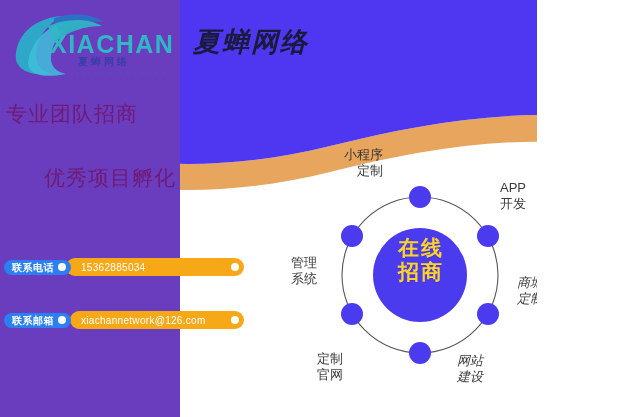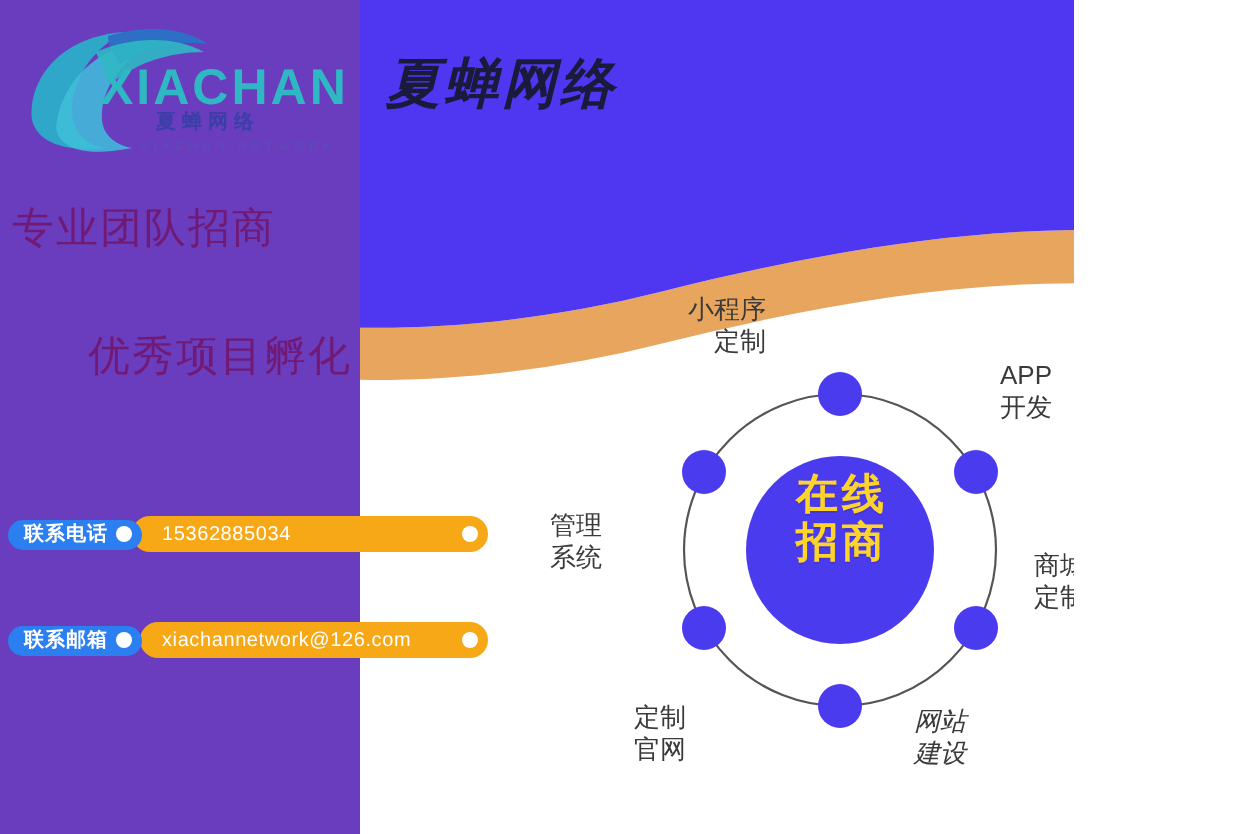--- a/index.html
+++ b/index.html
@@ -186,24 +186,24 @@
     position: absolute;
     color: #3A3A3A;
     font-size: 13px;
     line-height: 1.25;
     text-align: right;
     white-space: nowrap;
     z-index: 5;
   }
   .nl-0 { left: 344px; top: 147px; }   
   .nl-1 { left: 500px; top: 180px; }   
-  .nl-2 { left: 517px; top: 275px; }   
+  .nl-2 { left: 517px; top: 275px; font-style: italic; }   
   .nl-3 { left: 457px; top: 353px; font-style: italic; }   
   .nl-4 { left: 317px; top: 351px; }   
-  .nl-5 { left: 275px; top: 255px; }   
+  .nl-5 { left: 291px; top: 255px; }   
 
   .center-text {
     position: absolute;
     left: 385px; top: 236px;
     width: 72px;
     text-align: center;
     color: #FFD42A;
     font-size: 21px;
     font-weight: bold;
     letter-spacing: 2px;

